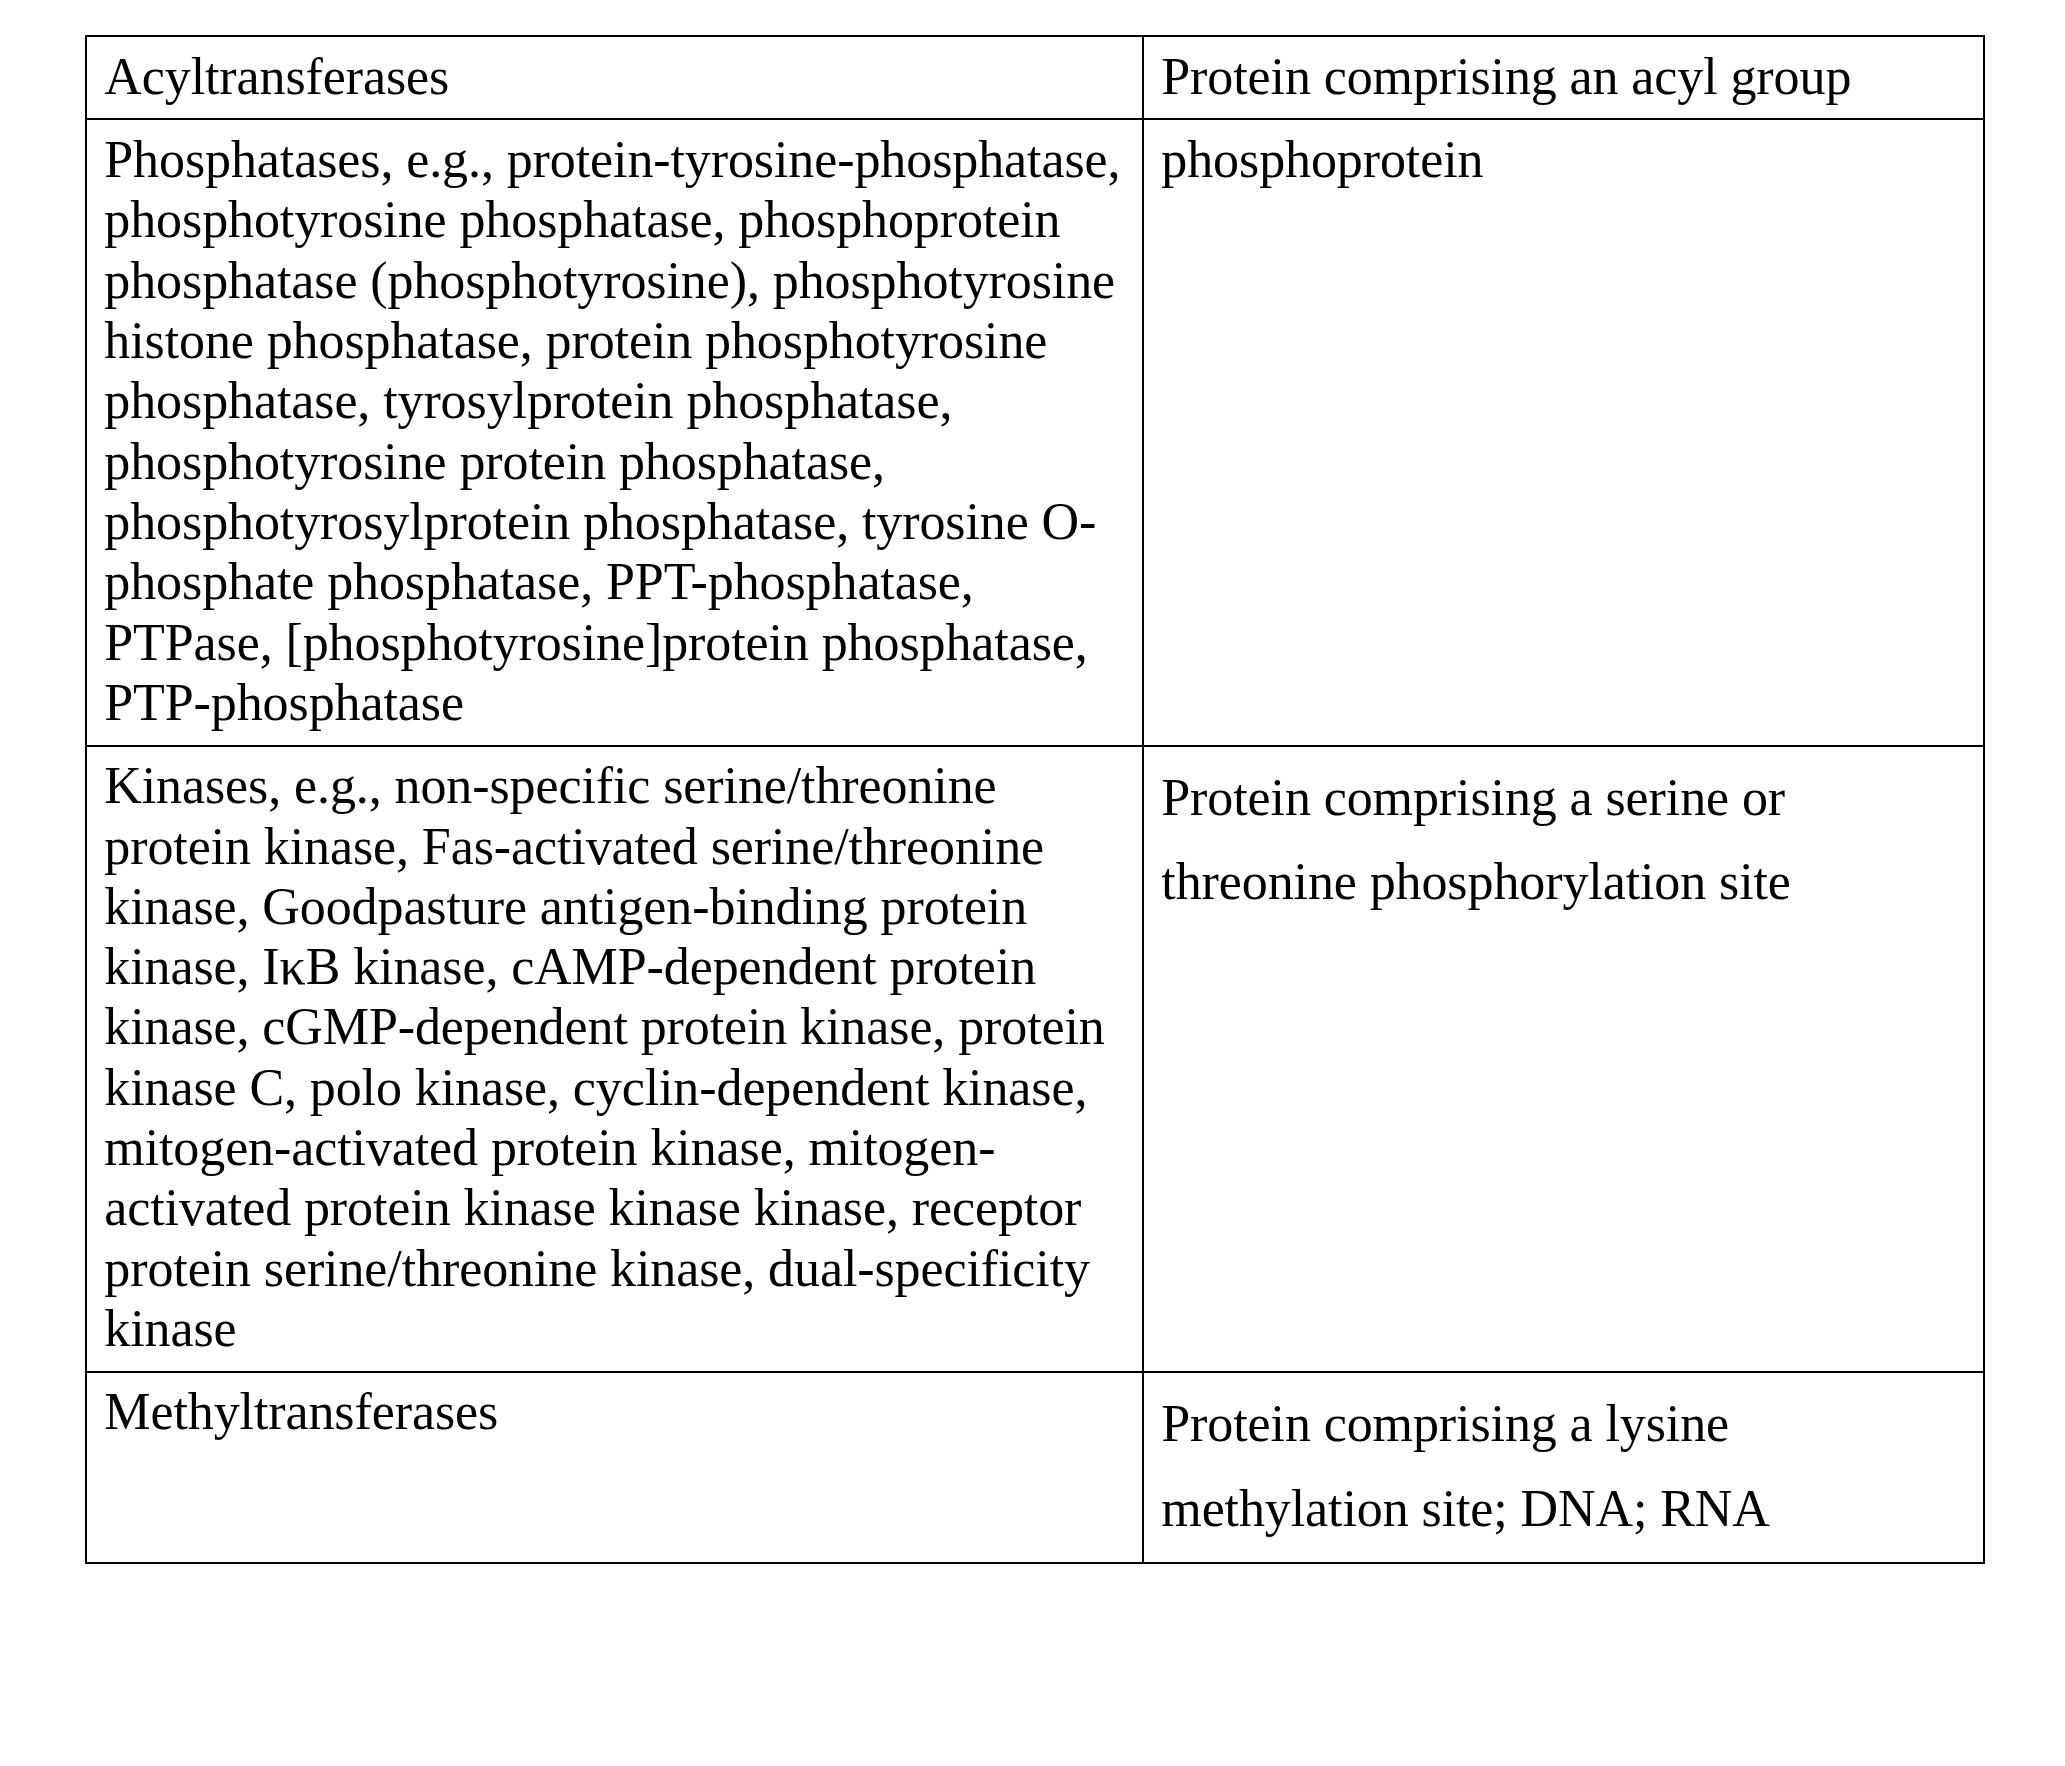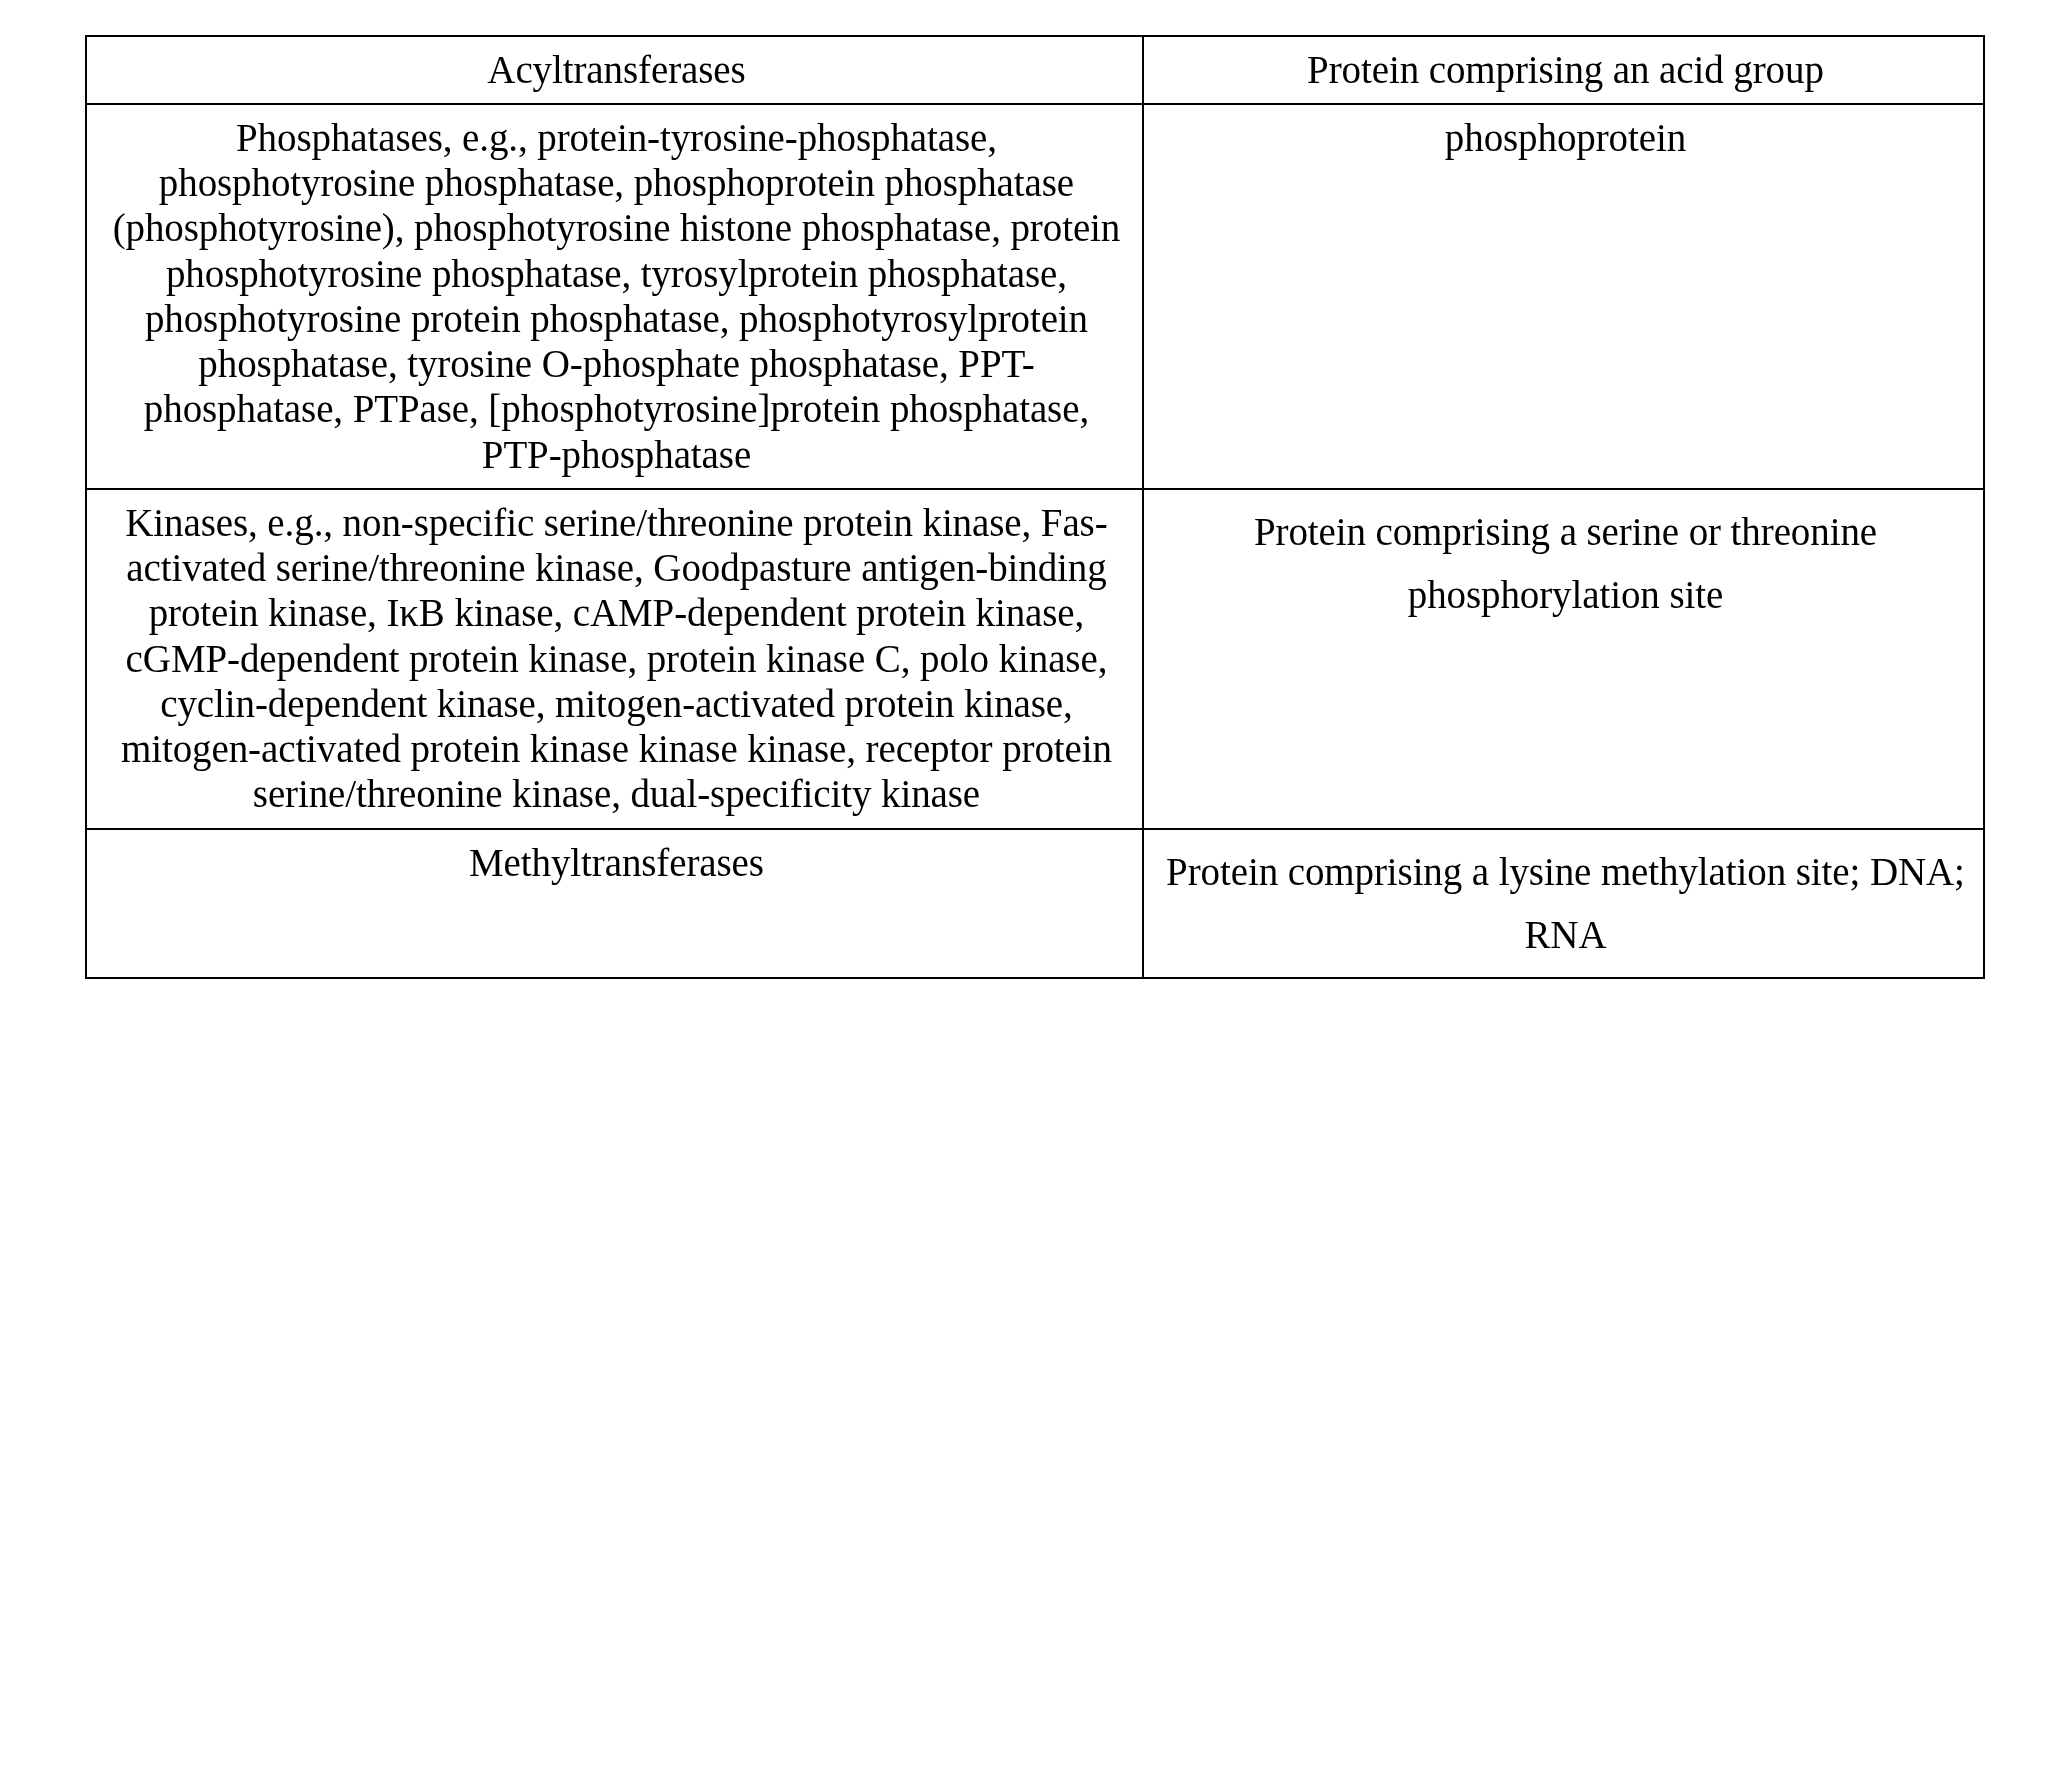--- a/index.html
+++ b/index.html
@@ -24,24 +24,23 @@
   table.patent-table {
     border-collapse: collapse;
     width: 1897px;
     table-layout: fixed;
     border: 2.9px solid #000000;
   }
   table.patent-table td {
     border: 2.9px solid #000000;
     vertical-align: top;
     padding: 9.6px 13.4px 11.5px 17.3px;
-    font-size: 39px;
+    font-size: 52px;
     line-height: 1.16;
     letter-spacing: -0.1px;
-    text-align: center;
   }
   col.col-left { width: 1057px; }
   col.col-right { width: 841px; }
 
   
   .row-acyl td { padding-top: 13.4px; padding-bottom: 25px; }
   .row-phos td { padding-top: 11.5px; padding-bottom: 13.4px; border-radius: 26px; }
   .row-kin td { padding-top: 11.5px; padding-bottom: 13.4px; }
   .row-gamma td { padding-top: 13.4px; padding-bottom: 40px; }
   .row-methyl td { padding-top: 13.4px; padding-bottom: 44px; }
@@ -66,21 +65,21 @@
     <colgroup>
       <col class="col-left">
       <col class="col-right">
     </colgroup>
     <tbody>
       <tr class="row-acyl">
         <td>
             <span class="cell-text">Acyltransferases</span>
           </td>
         <td>
-            <span class="cell-text">Protein comprising an acid group</span>
+            <span class="cell-text">Protein comprising an acyl group</span>
           </td>
       </tr>
       <tr class="row-phos">
         <td>
             <span class="cell-text">Phosphatases, e.g., protein-tyrosine-phosphatase, phosphotyrosine phosphatase, phosphoprotein phosphatase (phosphotyrosine), phosphotyrosine histone phosphatase, protein phosphotyrosine phosphatase, tyrosylprotein phosphatase, phosphotyrosine protein phosphatase, phosphotyrosylprotein phosphatase, tyrosine O-phosphate phosphatase, PPT-phosphatase, PTPase, [phosphotyrosine]protein phosphatase, PTP-phosphatase</span>
           </td>
         <td>
             <span class="cell-text">phosphoprotein</span>
           </td>
       </tr>

